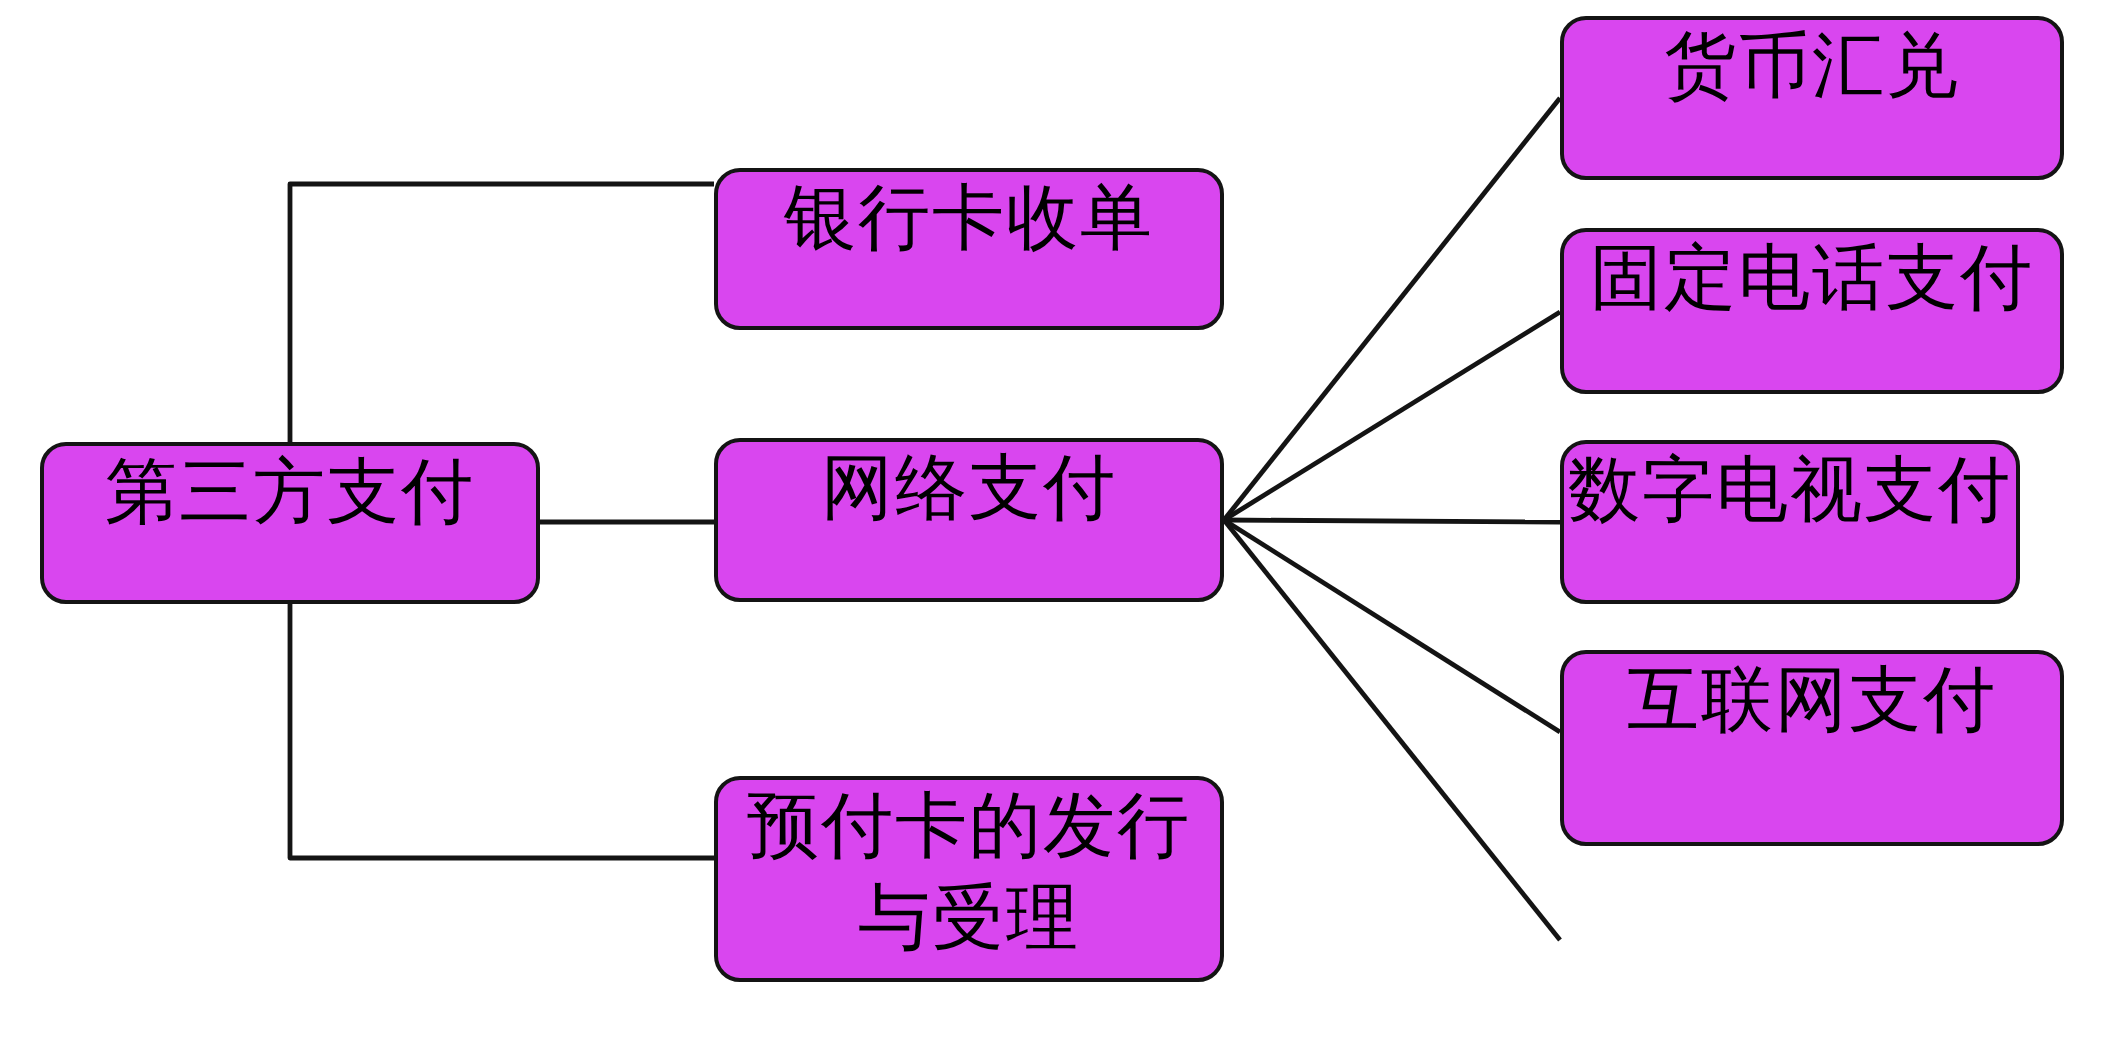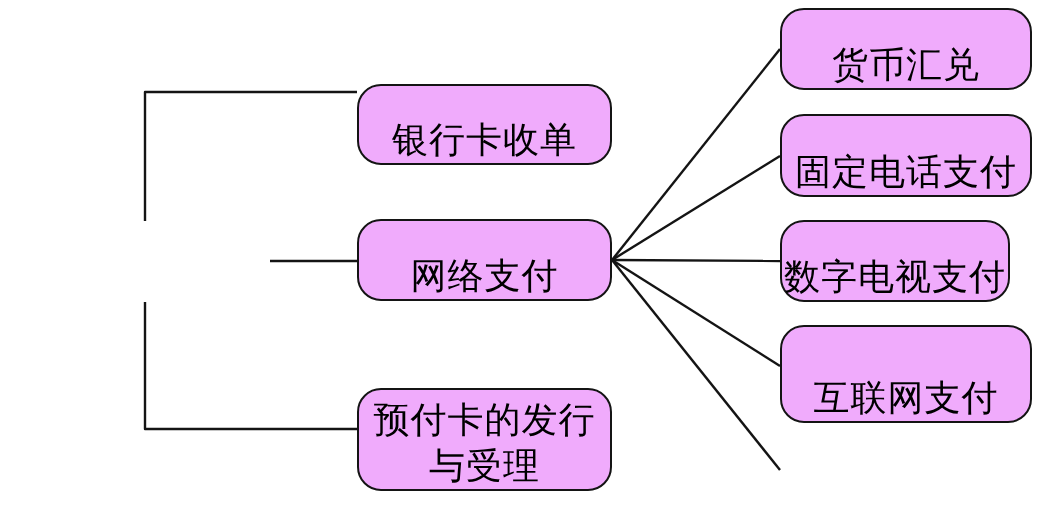--- a/index.html
+++ b/index.html
@@ -26,24 +26,24 @@
     stroke: #141414;
     stroke-width: 2.4;
     fill: none;
     stroke-linejoin: round;
     stroke-linecap: butt;
   }
   .node {
     position: absolute;
     box-sizing: border-box;
     border: 2.6px solid #141414;
-    border-radius: 24px;
-    background: #f0abfc;
+    border-radius: 13px;
+    background: #d946ef;
     display: flex;
-    align-items: flex-end;
+    align-items: flex-start;
     justify-content: center;
     text-align: center;
   }
   .node-label {
     color: #000000;
     font-size: 36px;
     line-height: 1.28;
     white-space: pre-line;
     letter-spacing: 1px;
   }
@@ -61,20 +61,23 @@
 
     <path d="M145,302 L145,429 L357,429"></path>
 
     <path d="M612,260 L780,49"></path>
     <path d="M612,260 L780,156"></path>
     <path d="M612,260 L780,261"></path>
     <path d="M612,260 L780,366"></path>
     <path d="M612,260 L780,470"></path>
   </svg>
 
+  <div class="node" style="left:20px; top:221px; width:250px; height:81px;">
+    <span class="node-label">第三方支付</span>
+  </div>
 
   <div class="node" style="left:357px; top:52px; width:255px; height:81px;margin-top:32px;">
     <span class="node-label">银行卡收单</span>
   </div>
 
   <div class="node" style="left:357px; top:219px; width:255px; height:82px;">
     <span class="node-label">网络支付</span>
   </div>
 
   <div class="node" style="left:357px; top:388px; width:255px; height:103px;">

